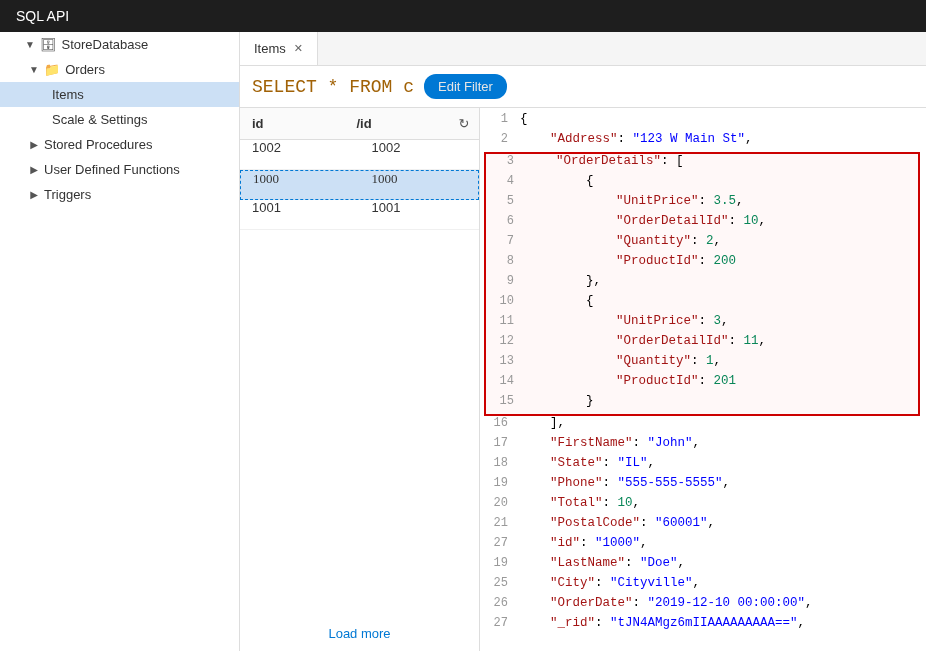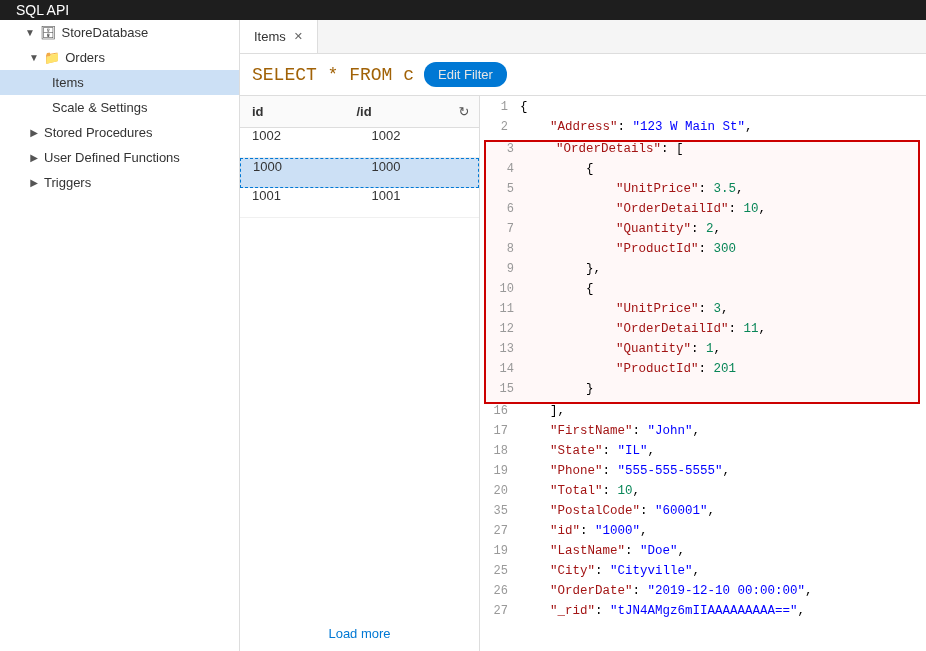--- a/index.html
+++ b/index.html
@@ -2,21 +2,21 @@
 <html><head>
   <meta charset="utf-8">
   <style>
     * { box-sizing: border-box; margin: 0; padding: 0; }
     body { font-family: 'Segoe UI', Arial, sans-serif; font-size: 13px; background: #f5f5f5; color: #333; width: 926px; height: 651px; overflow: hidden; display: flex; flex-direction: column; }
 
     .top-bar {
       background: #1e1e1e;
       color: #fff;
       padding: 0 16px;
-      height: 20px;
+      height: 32px;
       display: flex;
       align-items: center;
       font-size: 14px;
       font-weight: 500;
       flex-shrink: 0;
     }
 
     .main-area {
       display: flex;
       flex: 1;
@@ -175,20 +175,21 @@
     .table-row {
       display: flex;
       align-items: flex-start;
       height: 30px;
       border-bottom: 1px solid #f0f0f0;
       cursor: pointer;
     }
     .table-row.selected {
       background: #cce0f5;
       border: 1.5px dashed #0078d4;
+      font-family: Liberation Serif, serif;
     }
 
     .td {
       flex: 1;
       padding: 0 12px;
       font-size: 13px;
       color: #333;
     }
 
     .load-more-area {
@@ -357,21 +358,21 @@
             <div class="json-line highlighted-section">
               <span class="line-num">6</span>
               <span class="line-content">            <span class="json-key">"OrderDetailId"</span>: <span class="json-number">10</span>,</span>
             </div>
             <div class="json-line highlighted-section">
               <span class="line-num">7</span>
               <span class="line-content">            <span class="json-key">"Quantity"</span>: <span class="json-number">2</span>,</span>
             </div>
             <div class="json-line highlighted-section">
               <span class="line-num">8</span>
-              <span class="line-content">            <span class="json-key">"ProductId"</span>: <span class="json-number">300</span></span>
+              <span class="line-content">            <span class="json-key">"ProductId"</span>: <span class="json-number">200</span></span>
             </div>
             <div class="json-line highlighted-section">
               <span class="line-num">9</span>
               <span class="line-content">        },</span>
             </div>
             <div class="json-line highlighted-section">
               <span class="line-num">10</span>
               <span class="line-content">        {</span>
             </div>
             <div class="json-line highlighted-section">
@@ -409,21 +410,21 @@
           </div>
           <div class="json-line">
             <span class="line-num">19</span>
             <span class="line-content">    <span class="json-key">"Phone"</span>: <span class="json-string">"555-555-5555"</span>,</span>
           </div>
           <div class="json-line">
             <span class="line-num">20</span>
             <span class="line-content">    <span class="json-key">"Total"</span>: <span class="json-number">10</span>,</span>
           </div>
           <div class="json-line">
-            <span class="line-num">35</span>
+            <span class="line-num">21</span>
             <span class="line-content">    <span class="json-key">"PostalCode"</span>: <span class="json-string">"60001"</span>,</span>
           </div>
           <div class="json-line">
             <span class="line-num">27</span>
             <span class="line-content">    <span class="json-key">"id"</span>: <span class="json-string">"1000"</span>,</span>
           </div>
           <div class="json-line">
             <span class="line-num">19</span>
             <span class="line-content">    <span class="json-key">"LastName"</span>: <span class="json-string">"Doe"</span>,</span>
           </div>

